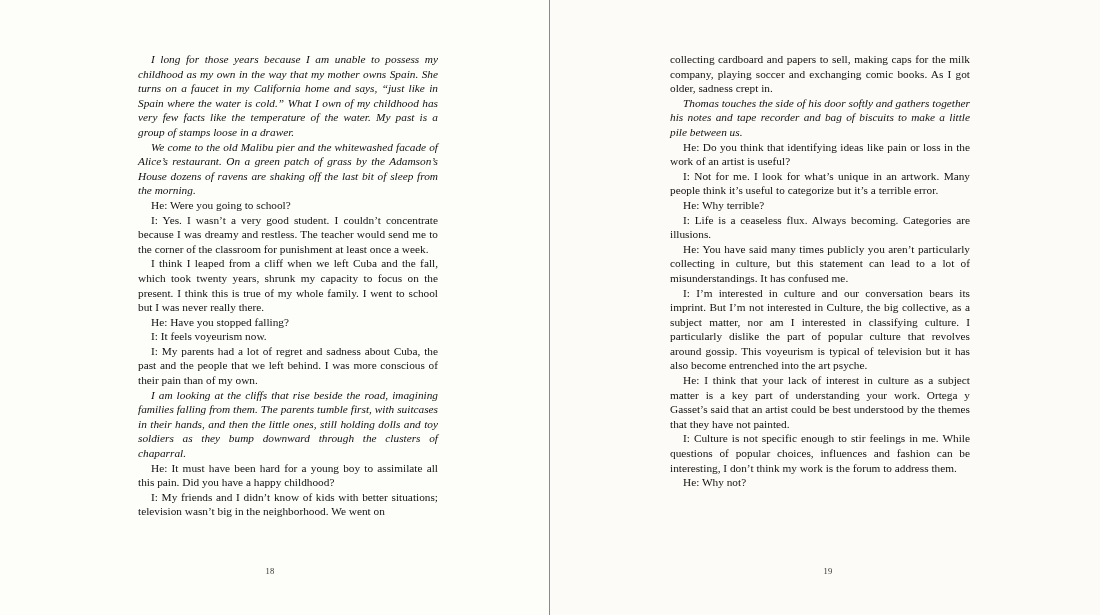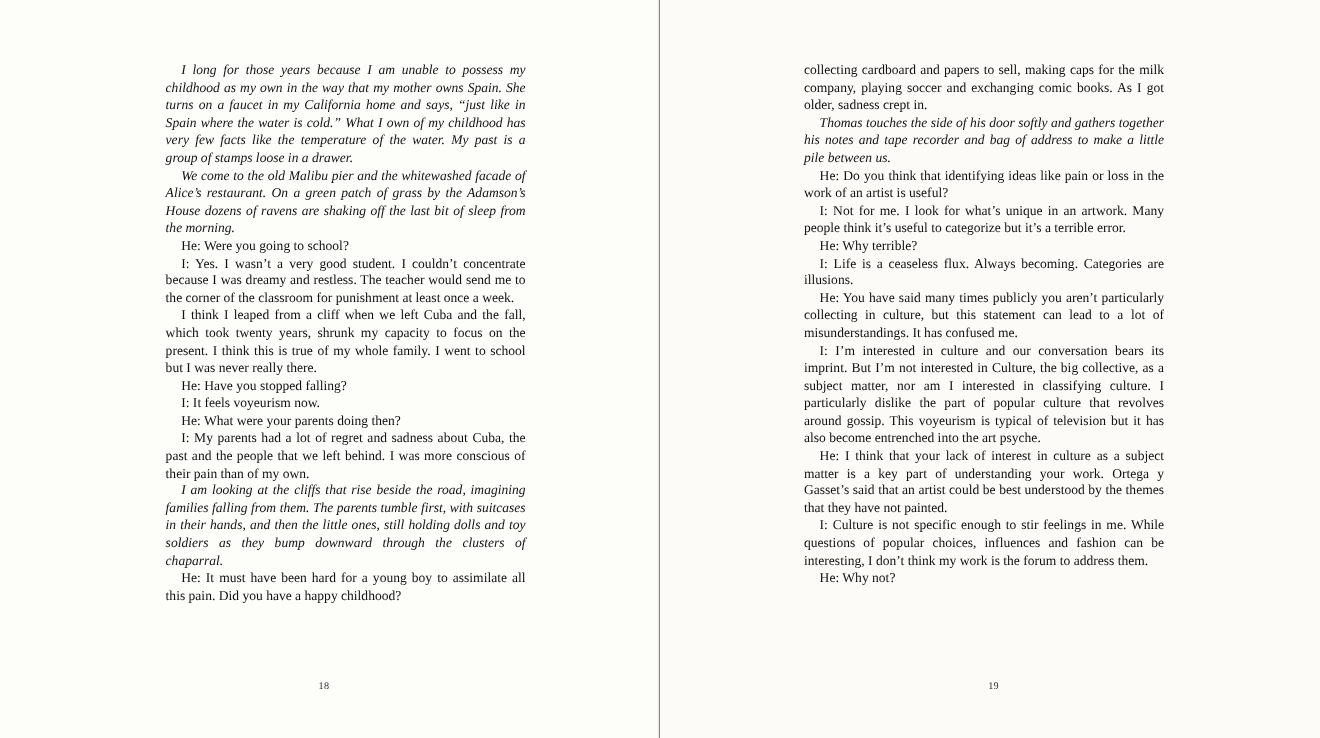--- a/index.html
+++ b/index.html
@@ -90,34 +90,34 @@
 
   <div class="page page-left">
     <div class="textblock">
       <p class="italic">I long for those years because I am unable to possess my childhood as my own in the way that my mother owns Spain. She turns on a faucet in my California home and says, “just like in Spain where the water is cold.” What I own of my childhood has very few facts like the temperature of the water. My past is a group of stamps loose in a drawer.</p>
       <p class="italic">We come to the old Malibu pier and the whitewashed facade of Alice’s restaurant. On a green patch of grass by the Adamson’s House dozens of ravens are shaking off the last bit of sleep from the morning.</p>
       <p>He: Were you going to school?</p>
       <p>I: Yes. I wasn’t a very good student. I couldn’t concentrate because I was dreamy and restless. The teacher would send me to the corner of the classroom for punishment at least once a week.</p>
       <p>I think I leaped from a cliff when we left Cuba and the fall, which took twenty years, shrunk my capacity to focus on the present. I think this is true of my whole family. I went to school but I was never really there.</p>
       <p>He: Have you stopped falling?</p>
       <p>I: It feels voyeurism now.</p>
-      <p>He: What were your parents doing then?</p>
       <p>I: My parents had a lot of regret and sadness about Cuba, the past and the people that we left behind. I was more conscious of their pain than of my own.</p>
       <p class="italic">I am looking at the cliffs that rise beside the road, imagining families falling from them. The parents tumble first, with suitcases in their hands, and then the little ones, still holding dolls and toy soldiers as they bump downward through the clusters of chaparral.</p>
       <p>He: It must have been hard for a young boy to assimilate all this pain. Did you have a happy childhood?</p>
+      <p>I: My friends and I didn’t know of kids with better situations; television wasn’t big in the neighborhood. We went on</p>
     </div>
     <div class="folio">18</div>
   </div>
 
   <div class="gutter"></div>
 
   <div class="page page-right">
     <div class="textblock">
       <p class="noindent">collecting cardboard and papers to sell, making caps for the milk company, playing soccer and exchanging comic books. As I got older, sadness crept in.</p>
-      <p class="italic">Thomas touches the side of his door softly and gathers together his notes and tape recorder and bag of address to make a little pile between us.</p>
+      <p class="italic">Thomas touches the side of his door softly and gathers together his notes and tape recorder and bag of biscuits to make a little pile between us.</p>
       <p>He: Do you think that identifying ideas like pain or loss in the work of an artist is useful?</p>
       <p>I: Not for me. I look for what’s unique in an artwork. Many people think it’s useful to categorize but it’s a terrible error.</p>
       <p>He: Why terrible?</p>
       <p>I: Life is a ceaseless flux. Always becoming. Categories are illusions.</p>
       <p>He: You have said many times publicly you aren’t particularly collecting in culture, but this statement can lead to a lot of misunderstandings. It has confused me.</p>
       <p>I: I’m interested in culture and our conversation bears its imprint. But I’m not interested in Culture, the big collective, as a subject matter, nor am I interested in classifying culture. I particularly dislike the part of popular culture that revolves around gossip. This voyeurism is typical of television but it has also become entrenched into the art psyche.</p>
       <p>He: I think that your lack of interest in culture as a subject matter is a key part of understanding your work. Ortega y Gasset’s said that an artist could be best understood by the themes that they have not painted.</p>
       <p>I: Culture is not specific enough to stir feelings in me. While questions of popular choices, influences and fashion can be interesting, I don’t think my work is the forum to address them.</p>
       <p>He: Why not?</p>
     </div>

